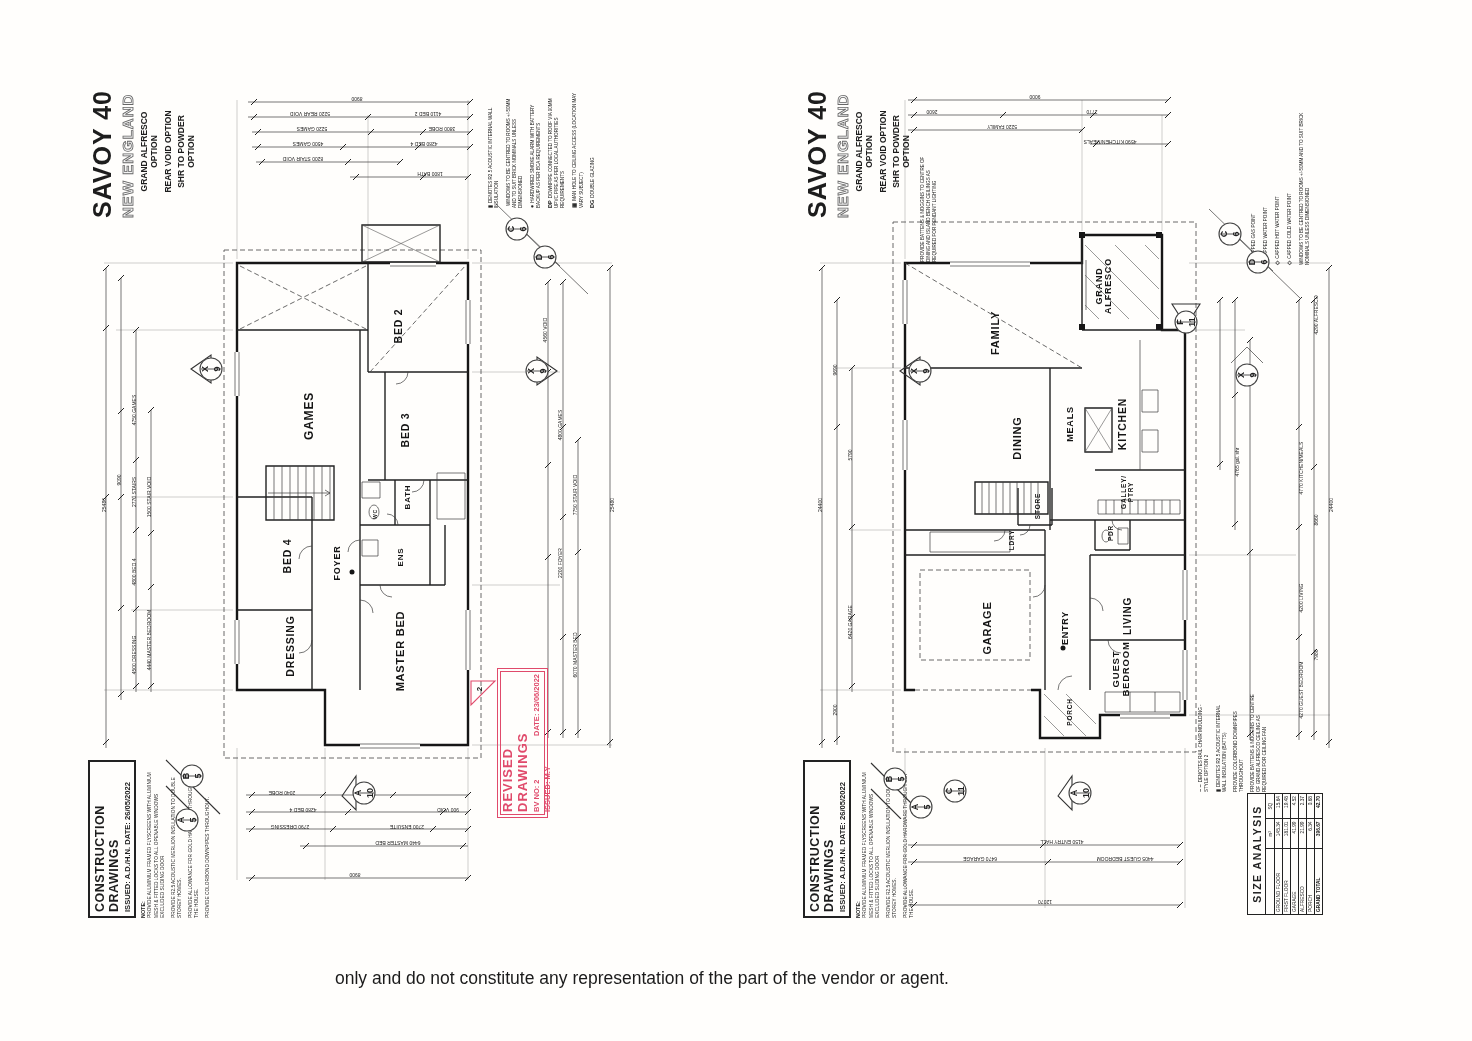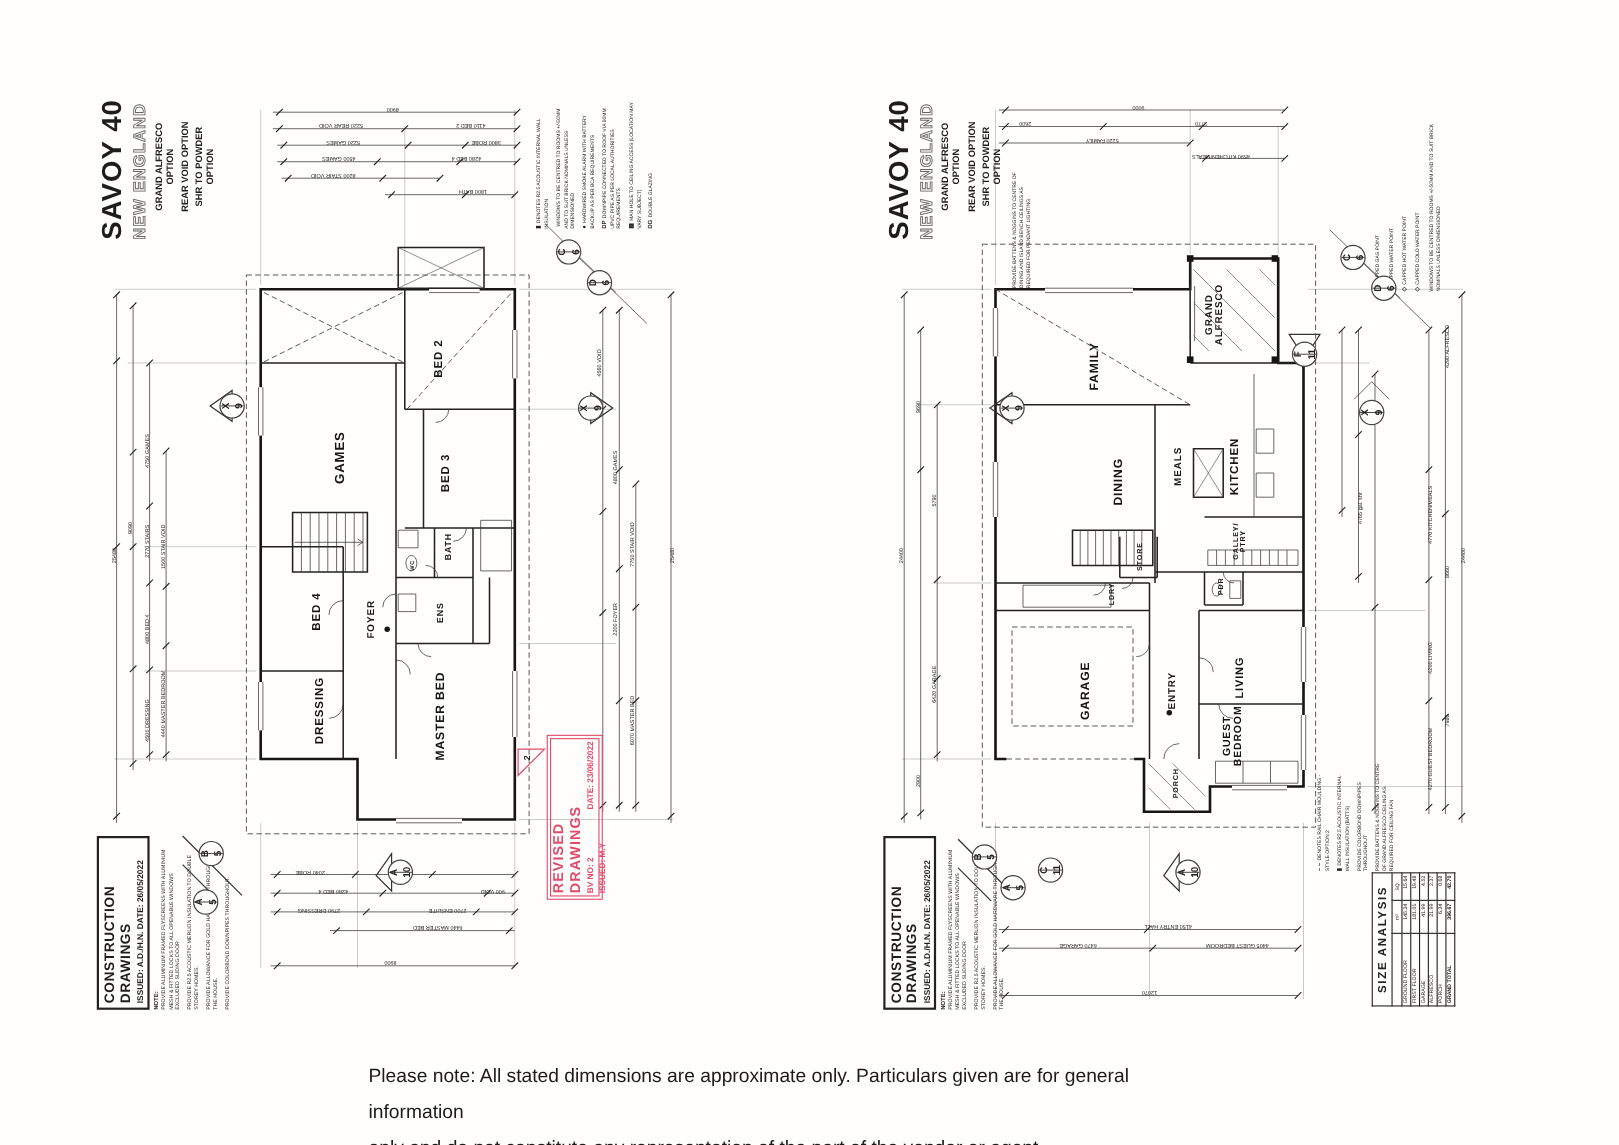--- a/index.html
+++ b/index.html
@@ -532,17 +532,16 @@
   </svg>
   <svg class="marker" style="left:1050px;top:766px;" width="52" height="52" viewBox="0 0 52 52">
     <path d="M8 30 L22 10 L22 44 Z"></path>
       <circle cx="30" cy="27" r="11"></circle>
       <line x1="19.5" y1="27" x2="40.5" y2="27"></line>
     <text x="30" y="24" transform="rotate(-90 30 27)">A</text>
     <text x="30" y="36" transform="rotate(-90 30 27)">10</text>
   </svg>
 
   <div class="disclaimer">
-    <div>Please note: All stated dimensions are approximate only. Particulars given are for general information</div>
     <div>only and do not constitute any  representation of the part of the vendor or agent.</div>
   </div>
 
 </div>
 
 </body></html>

